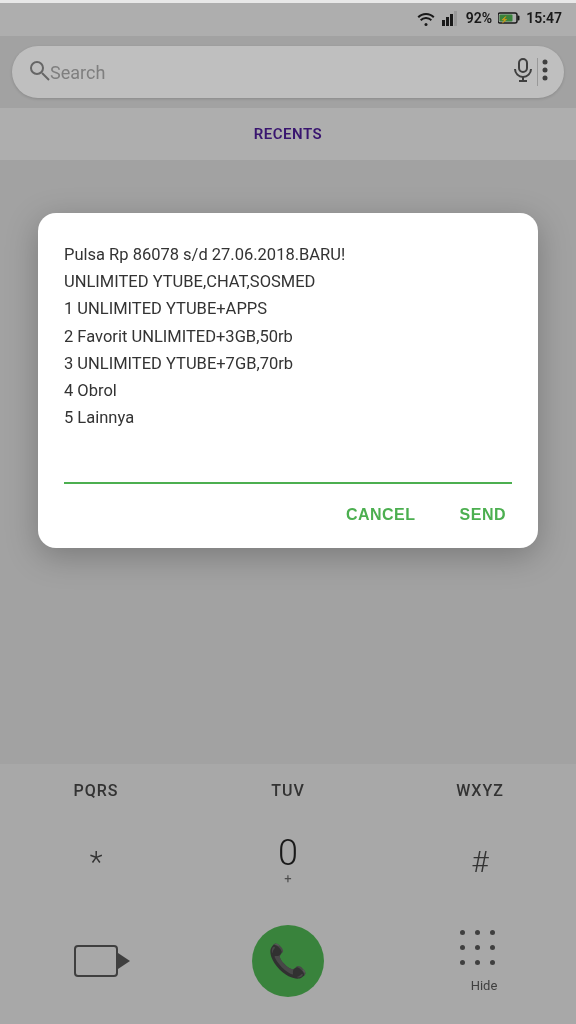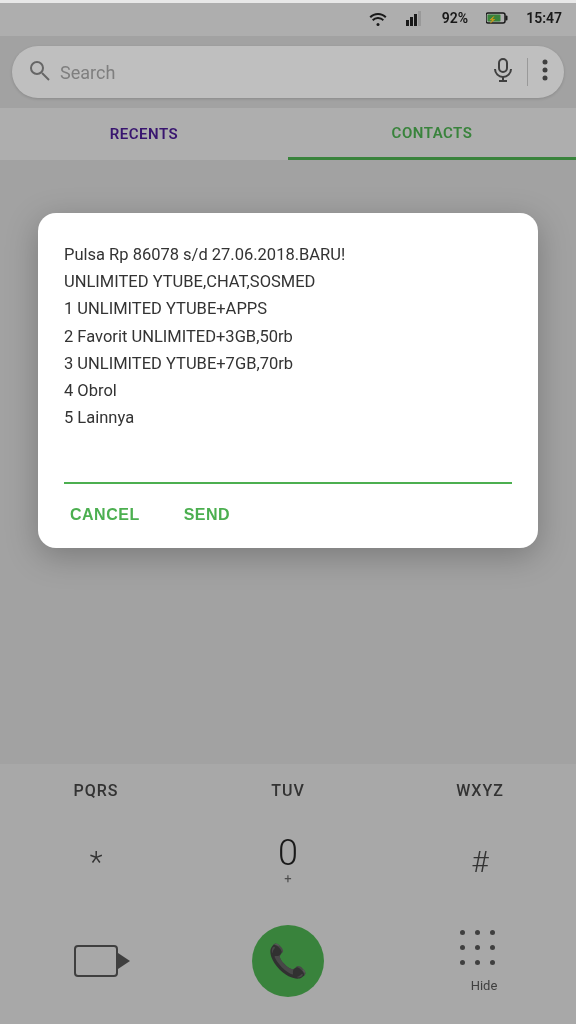--- a/index.html
+++ b/index.html
@@ -21,40 +21,39 @@
       display: flex;
       align-items: center;
       justify-content: flex-end;
       padding: 0 14px;
       gap: 6px;
     }
 
     .status-icons {
       display: flex;
       align-items: center;
-      gap: 18px;
+      gap: 6px;
     }
 
     .status-text {
       font-size: 14px;
       font-weight: 600;
       color: #222;
     }
 
     
     .search-bar {
       width: calc(100% - 24px);
       margin: 10px 12px;
       height: 52px;
       background: #fff;
       border-radius: 26px;
       display: flex;
       align-items: center;
       padding: 0 16px;
-      gap: 10px;
       box-shadow: 0 1px 3px rgba(0,0,0,0.15);
     }
 
     .search-icon-wrap {
       color: #888;
       font-size: 20px;
     }
 
     .search-input-text {
       flex: 1;
@@ -264,20 +263,21 @@
     }
 
     .dialog-input-area {
       border-bottom: 2px solid #4caf50;
       margin-bottom: 18px;
       height: 28px;
     }
 
     .dialog-actions {
       display: flex;
+      justify-content: flex-end;
       gap: 32px;
     }
 
     .dialog-btn {
       font-size: 16px;
       font-weight: 700;
       color: #4caf50;
       background: none;
       border: none;
       cursor: pointer;
@@ -336,21 +336,20 @@
     <svg width="6" height="22" viewBox="0 0 6 22">
       <circle cx="3" cy="3" r="2.5" fill="#555"></circle>
       <circle cx="3" cy="11" r="2.5" fill="#555"></circle>
       <circle cx="3" cy="19" r="2.5" fill="#555"></circle>
     </svg>
   </span>
 </div>
 
 <div class="tabs">
   <div class="tab">RECENTS</div>
-  <div class="tab active">CONTACTS</div>
 </div>
 
 <div class="dialpad-area" style="height: 260px; bottom: 0;">
 
   <div class="dialpad-letters-row">
     <div class="dialpad-letter-cell">PQRS</div>
     <div class="dialpad-letter-cell">TUV</div>
     <div class="dialpad-letter-cell">WXYZ</div>
   </div>
 

